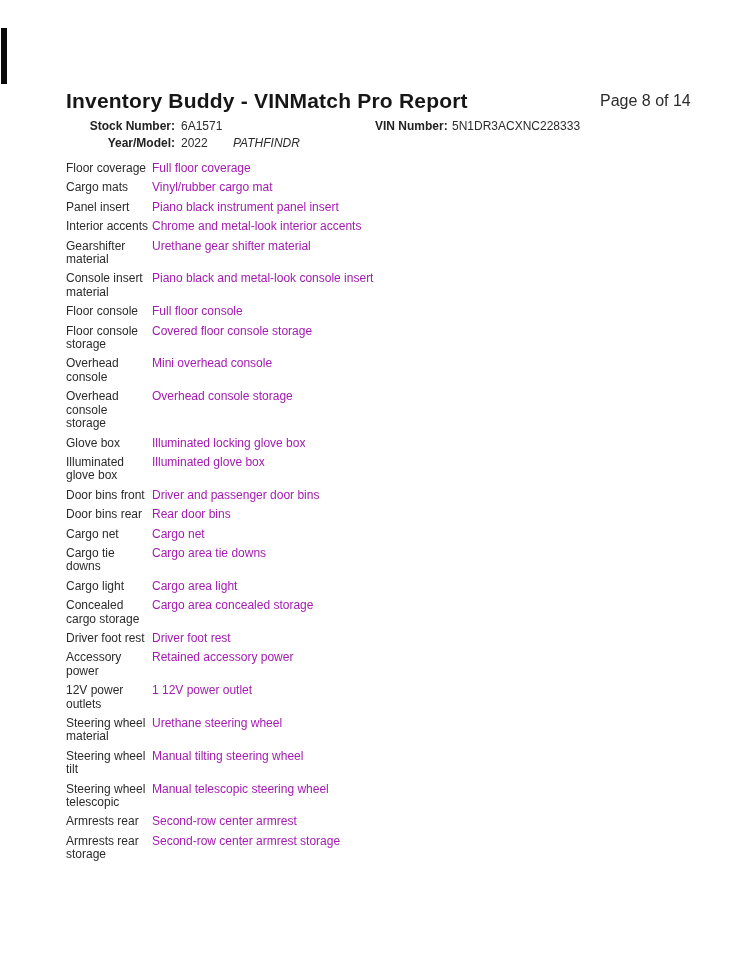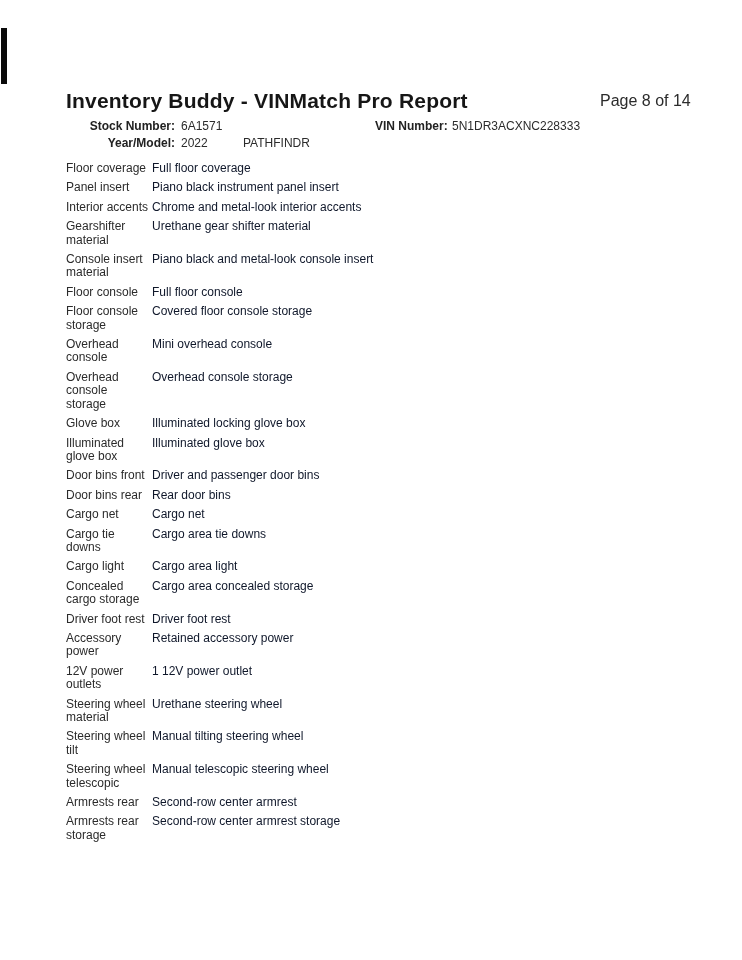--- a/index.html
+++ b/index.html
@@ -46,21 +46,21 @@
   .feature-row{
     display:flex;align-items:flex-start;
     margin-bottom:6px;
   }
   .feature-label{
     flex:0 0 86px;width:86px;
     font-size:12px;line-height:13.4px;color:#2b2b2b;
     white-space:pre;overflow:visible;
   }
   .feature-value{
-    font-size:12px;line-height:13.4px;color:#0f172a;
+    font-size:12px;line-height:13.4px;color:#a21caf;
     white-space:pre;
   }
 </style>
 </head>
 <body>
 
 <div class="page">
 
   <div class="artifact-top-left"></div>
   <div class="artifact-bottom-left"></div>
@@ -69,29 +69,33 @@
   <div class="page-indicator">Page 8 of 14</div>
 
   <div class="meta-label right-col" style="left:66px;top:91px;">Stock Number:</div>
   <div class="meta-value" style="left:181px;top:91px;">6A1571</div>
 
   <div class="meta-label" style="left:375px;top:91px;">VIN Number:</div>
   <div class="meta-value" style="left:452px;top:91px;">5N1DR3ACXNC228333</div>
 
   <div class="meta-label right-col" style="left:66px;top:108px;">Year/Model:</div>
   <div class="meta-value" style="left:181px;top:108px;">2022</div>
-  <div class="meta-value" style="left:243px;top:108px;">PATHFINDR</div>
+  <div class="meta-value" style="left:233px;top:108px;font-style:italic;">PATHFINDR</div>
 
   <div class="feature-list">
     <div class="feature-row">
       <div class="feature-label">Floor coverage</div>
       <div class="feature-value">Full floor coverage</div>
     </div>
 
 
+    <div class="feature-row">
+      <div class="feature-label">Cargo mats</div>
+      <div class="feature-value">Vinyl/rubber cargo mat</div>
+    </div>
 
     <div class="feature-row">
       <div class="feature-label">Panel insert</div>
       <div class="feature-value">Piano black instrument panel insert</div>
     </div>
 
     <div class="feature-row">
       <div class="feature-label">Interior accents</div>
       <div class="feature-value">Chrome and metal-look interior accents</div>
     </div>

